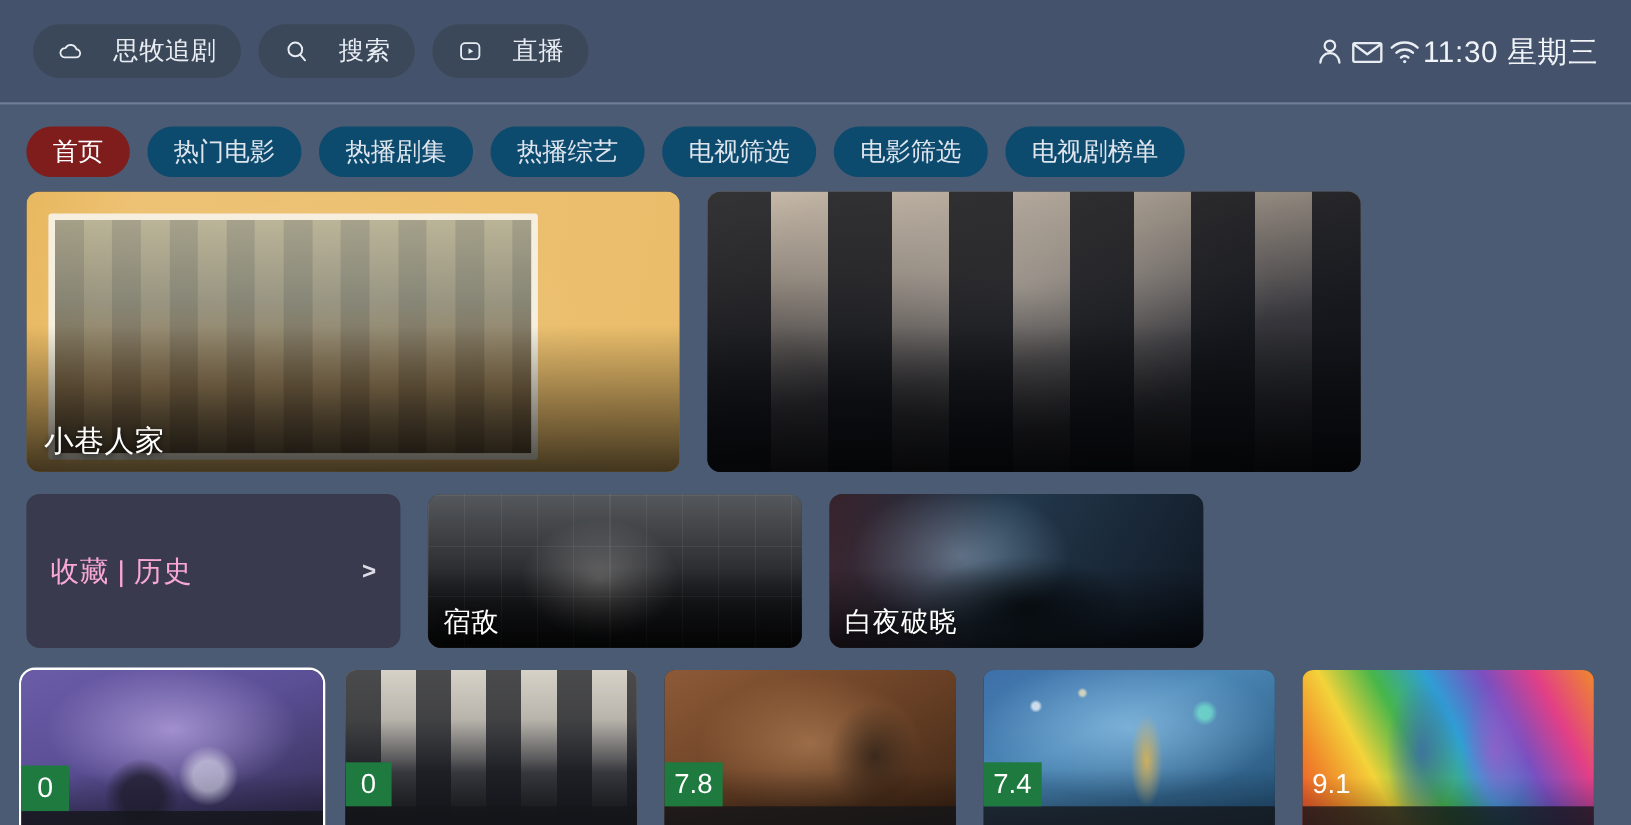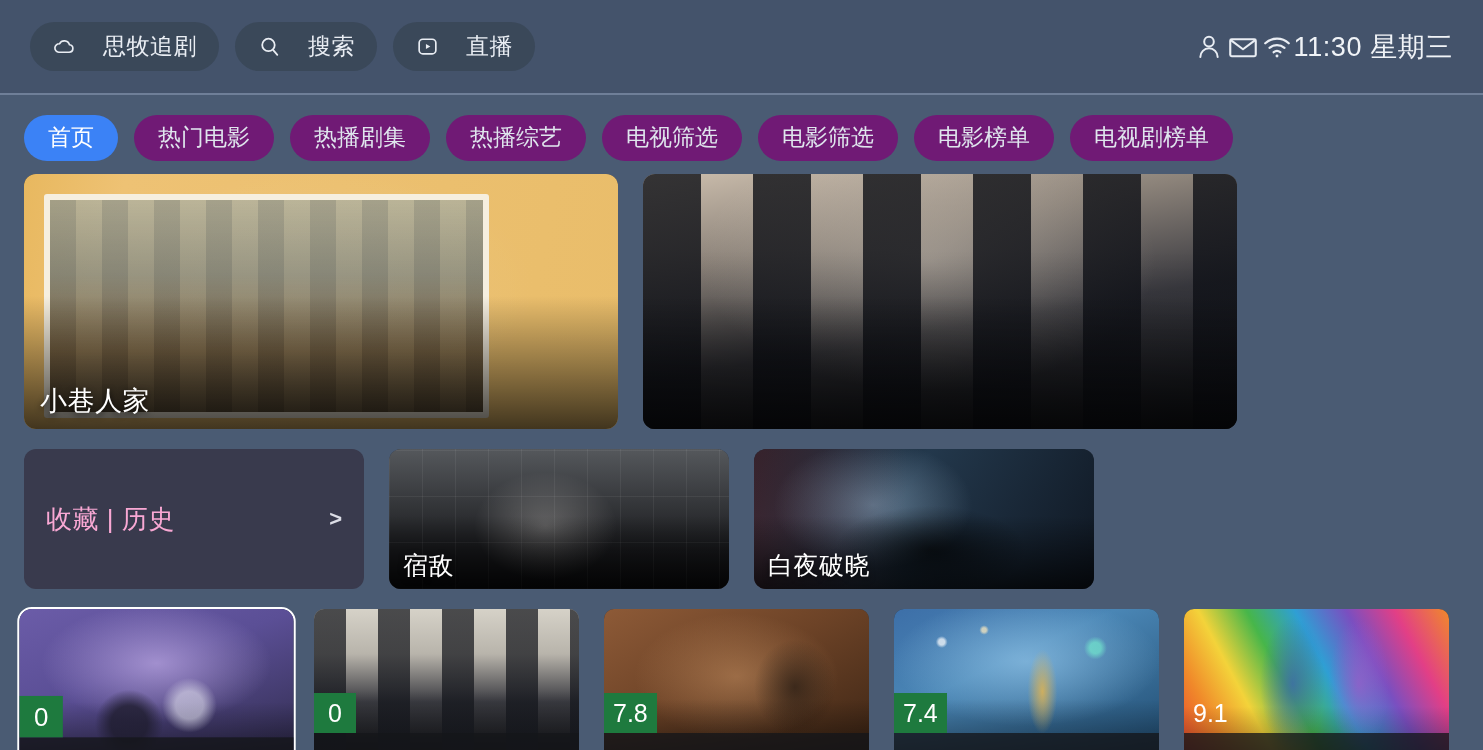--- a/index.html
+++ b/index.html
@@ -48,26 +48,26 @@
   .navrow {
     display: flex; align-items: center; gap: 16px;
     padding: 15px 24px 0 24px;
     height: 70px;
   }
   .chip {
     height: 46px;
     padding: 0 24px;
     border-radius: 23px;
     display: flex; align-items: center; justify-content: center;
-    background: #701a75;
+    background: #0c4a6e;
     font-size: 23px;
     color: #dfe5ed;
     white-space: nowrap;
   }
-  .chip.active { background: #3b82f6; color: #ffffff; }
+  .chip.active { background: #7f1d1d; color: #ffffff; }
 
   
   .content { padding: 9px 24px 0 24px; }
 
   .row { display: flex; gap: 25px; }
   .row + .row { margin-top: 20px; }
 
   .card {
     position: relative;
     border-radius: 12px;
@@ -347,23 +347,20 @@
   <div class="chip">
       <span>热播综艺</span>
     </div>
   <div class="chip">
       <span>电视筛选</span>
     </div>
   <div class="chip">
       <span>电影筛选</span>
     </div>
   <div class="chip">
-      <span>电影榜单</span>
-    </div>
-  <div class="chip">
       <span>电视剧榜单</span>
     </div>
 </div>
 
 <div class="content">
 
   <div class="row">
 
     <div class="card banner">
       <div class="art art-xiangjia"></div>

